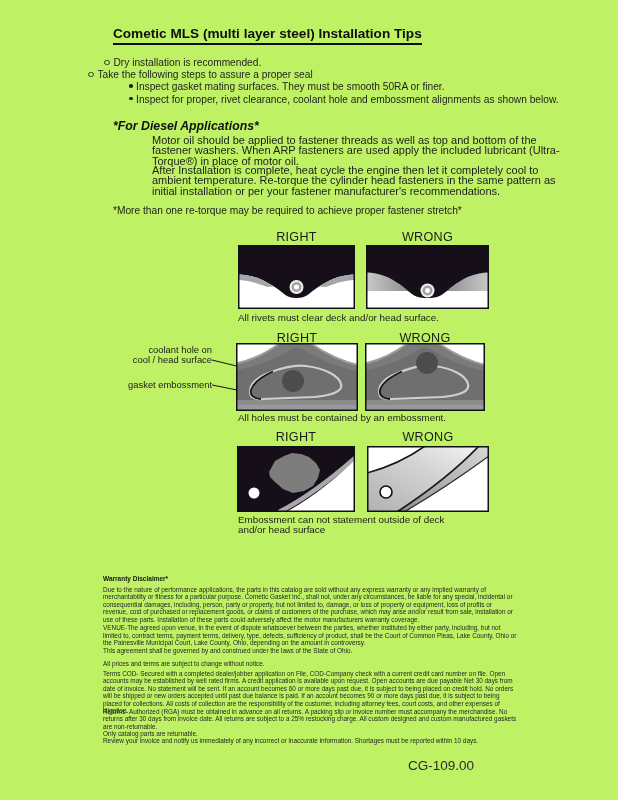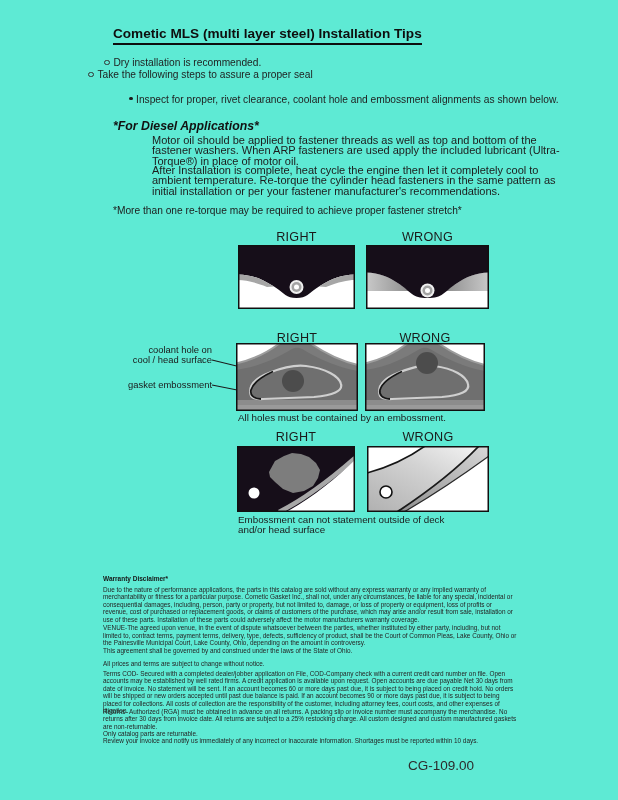--- a/index.html
+++ b/index.html
@@ -1,17 +1,17 @@
 <!DOCTYPE html>
 <html><head>
 <meta charset="utf-8">
 <style>
   html,body{margin:0;padding:0;background:#ffffff;}
   .page{
-    position:relative;width:618px;height:800px;background:#5eead4;overflow:hidden;
+    position:relative;width:618px;height:800px;background:#bef264;overflow:hidden;
     font-family:"Liberation Sans", sans-serif;color:#1e1e1e;
   }
   .abs{position:absolute;}
   
   .title{
     font-size:13.6px;font-weight:bold;color:#0e0e0e;white-space:nowrap;
     border-bottom:2px solid #0e0e0e;padding-bottom:2px;
   }
   
   .bullet{display:flex;align-items:flex-start;font-size:10.2px;line-height:11px;white-space:nowrap;}
@@ -40,20 +40,24 @@
     <span class="title">Cometic MLS (multi layer steel) Installation Tips</span>
   </div>
 
   <div class="abs bullet" style="left:104px;top:56.5px;">
     <span class="mk-open"></span>
     <span>Dry installation is recommended.</span>
   </div>
   <div class="abs bullet" style="left:88px;top:68.5px;">
     <span class="mk-open"></span>
     <span>Take the following steps to assure a proper seal</span>
+  </div>
+  <div class="abs bullet" style="left:129px;top:81px;">
+    <span class="mk-solid"></span>
+    <span>Inspect gasket mating surfaces.  They must be smooth 50RA or finer.</span>
   </div>
   <div class="abs bullet" style="left:129px;top:93.5px;">
     <span class="mk-solid"></span>
     <span>Inspect for proper, rivet clearance, coolant hole and embossment alignments as shown below.</span>
   </div>
 
   <div class="abs h2" style="left:113px;top:119px;font-style:italic;">*For Diesel Applications*</div>
   <div class="abs para" style="left:113px;top:134.5px;">Motor oil should be applied to fastener threads as well as top and bottom of the fastener washers. When ARP fasteners are used apply the included lubricant (Ultra-Torque®) in place of motor oil.</div>
   <div class="abs para" style="left:113px;top:164.5px;">After Installation is complete, heat cycle the engine then let it completely cool to ambient temperature. Re-torque the cylinder head fasteners in the same pattern as initial installation or per your fastener manufacturer's recommendations.</div>
   <div class="abs note" style="left:113px;top:205px;">*More than one re-torque may be required to achieve proper fastener stretch*</div>
@@ -90,20 +94,21 @@
       <path d="M0,27.5 C14,28 22,31.5 34,39.5 C38,42.2 41,44.5 44.5,46 L0,46 Z" fill="url(#w1l)"></path>
       <path d="M123,27.5 C109,28 101,31.5 89,39.5 C85,42.2 82,44.5 78.5,46 L123,46 Z" fill="url(#w1r)"></path>
       <path d="M0,0 H123 V27.5 C109,28 101,31.5 89,39.5 C78,47 77,53 61.5,53 C46,53 45,47 34,39.5 C22,31.5 14,28 0,27.5 Z" fill="#160e19"></path>
       <circle cx="61.5" cy="45.5" r="7" fill="#f0f0f0"></circle>
       <circle cx="61.5" cy="45.5" r="5" fill="#a3a3a3"></circle>
       <circle cx="61.5" cy="45.5" r="2.5" fill="#ffffff"></circle>
       <rect x="0.75" y="0.75" width="121.5" height="62.5" fill="none" stroke="#101010" stroke-width="1.5"></rect>
     </svg>
   </div>
 
+  <div class="abs fig-caption" style="left:238px;top:313px;">All rivets must clear deck and/or head surface.</div>
 
   <div class="abs fig-label" style="left:236px;top:330.5px;width:122px;">RIGHT</div>
   <div class="abs fig-label" style="left:365px;top:330.5px;width:120px;">WRONG</div>
 
   <div class="abs anno" style="left:98px;top:344.5px;">
     <div>coolant hole on</div>
     <div>cool / head surface</div>
   </div>
   <div class="abs anno" style="left:98px;top:380px;">gasket embossment</div>
   <svg class="abs" style="left:205px;top:352px;" width="92" height="46">

